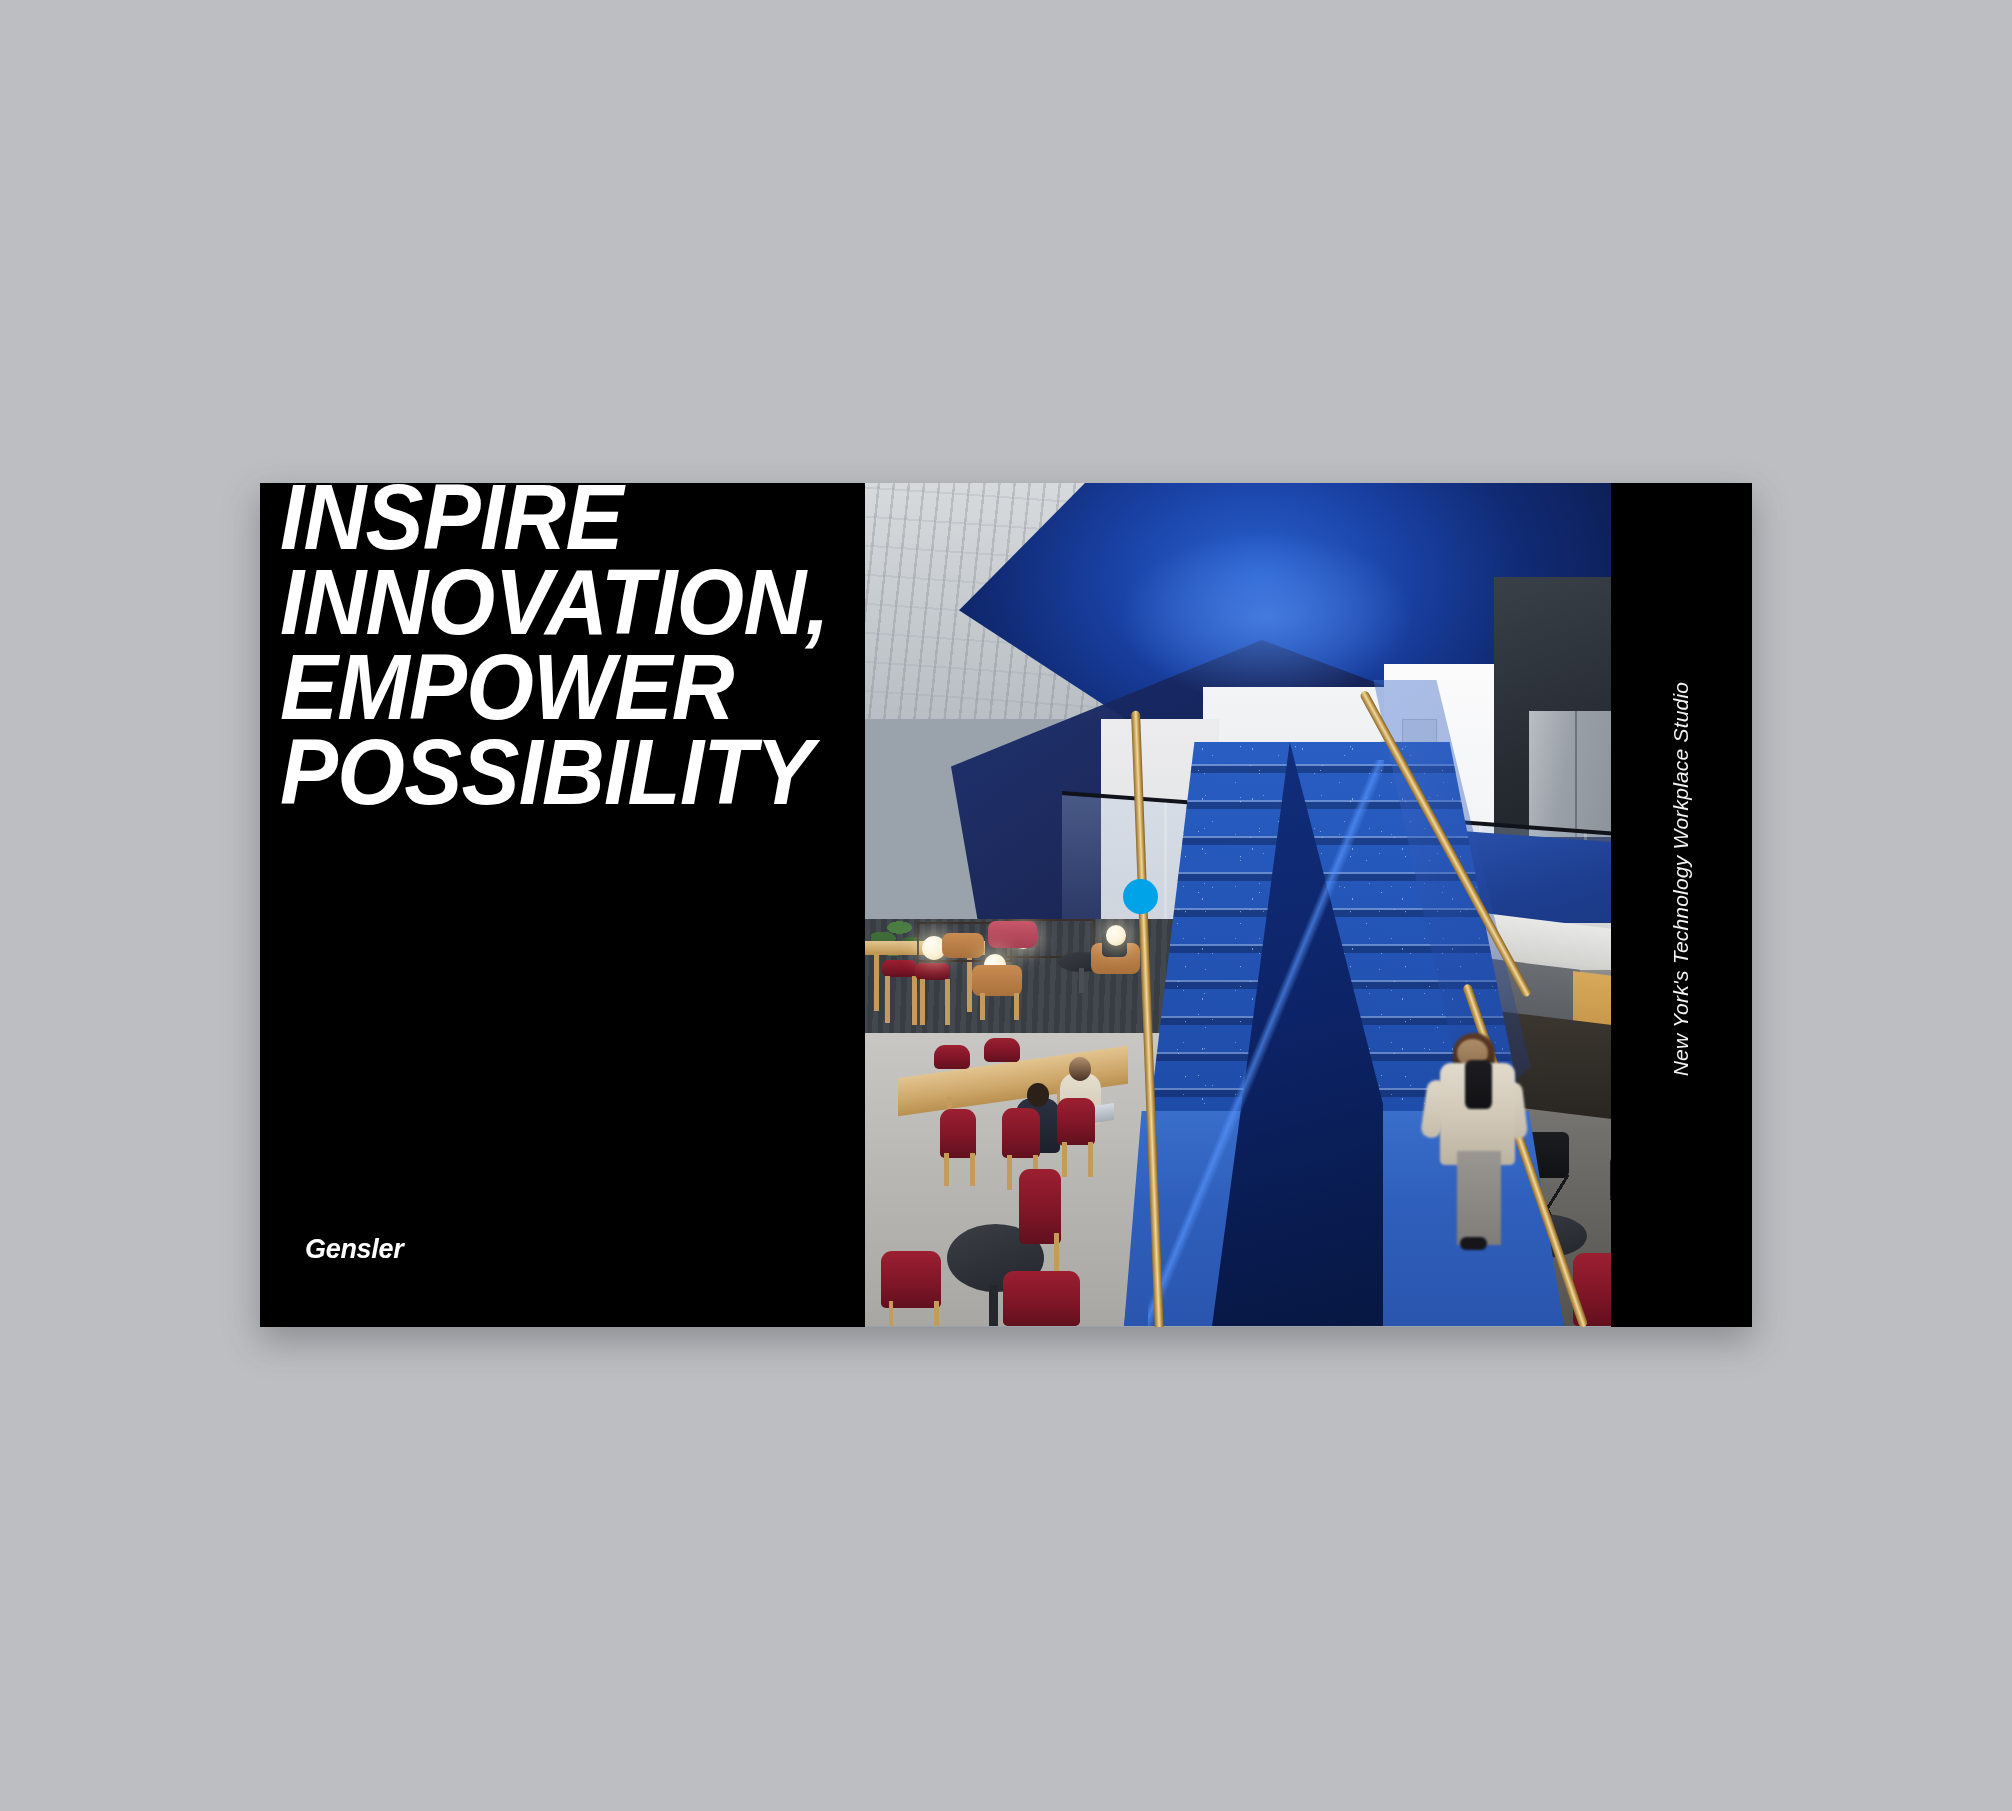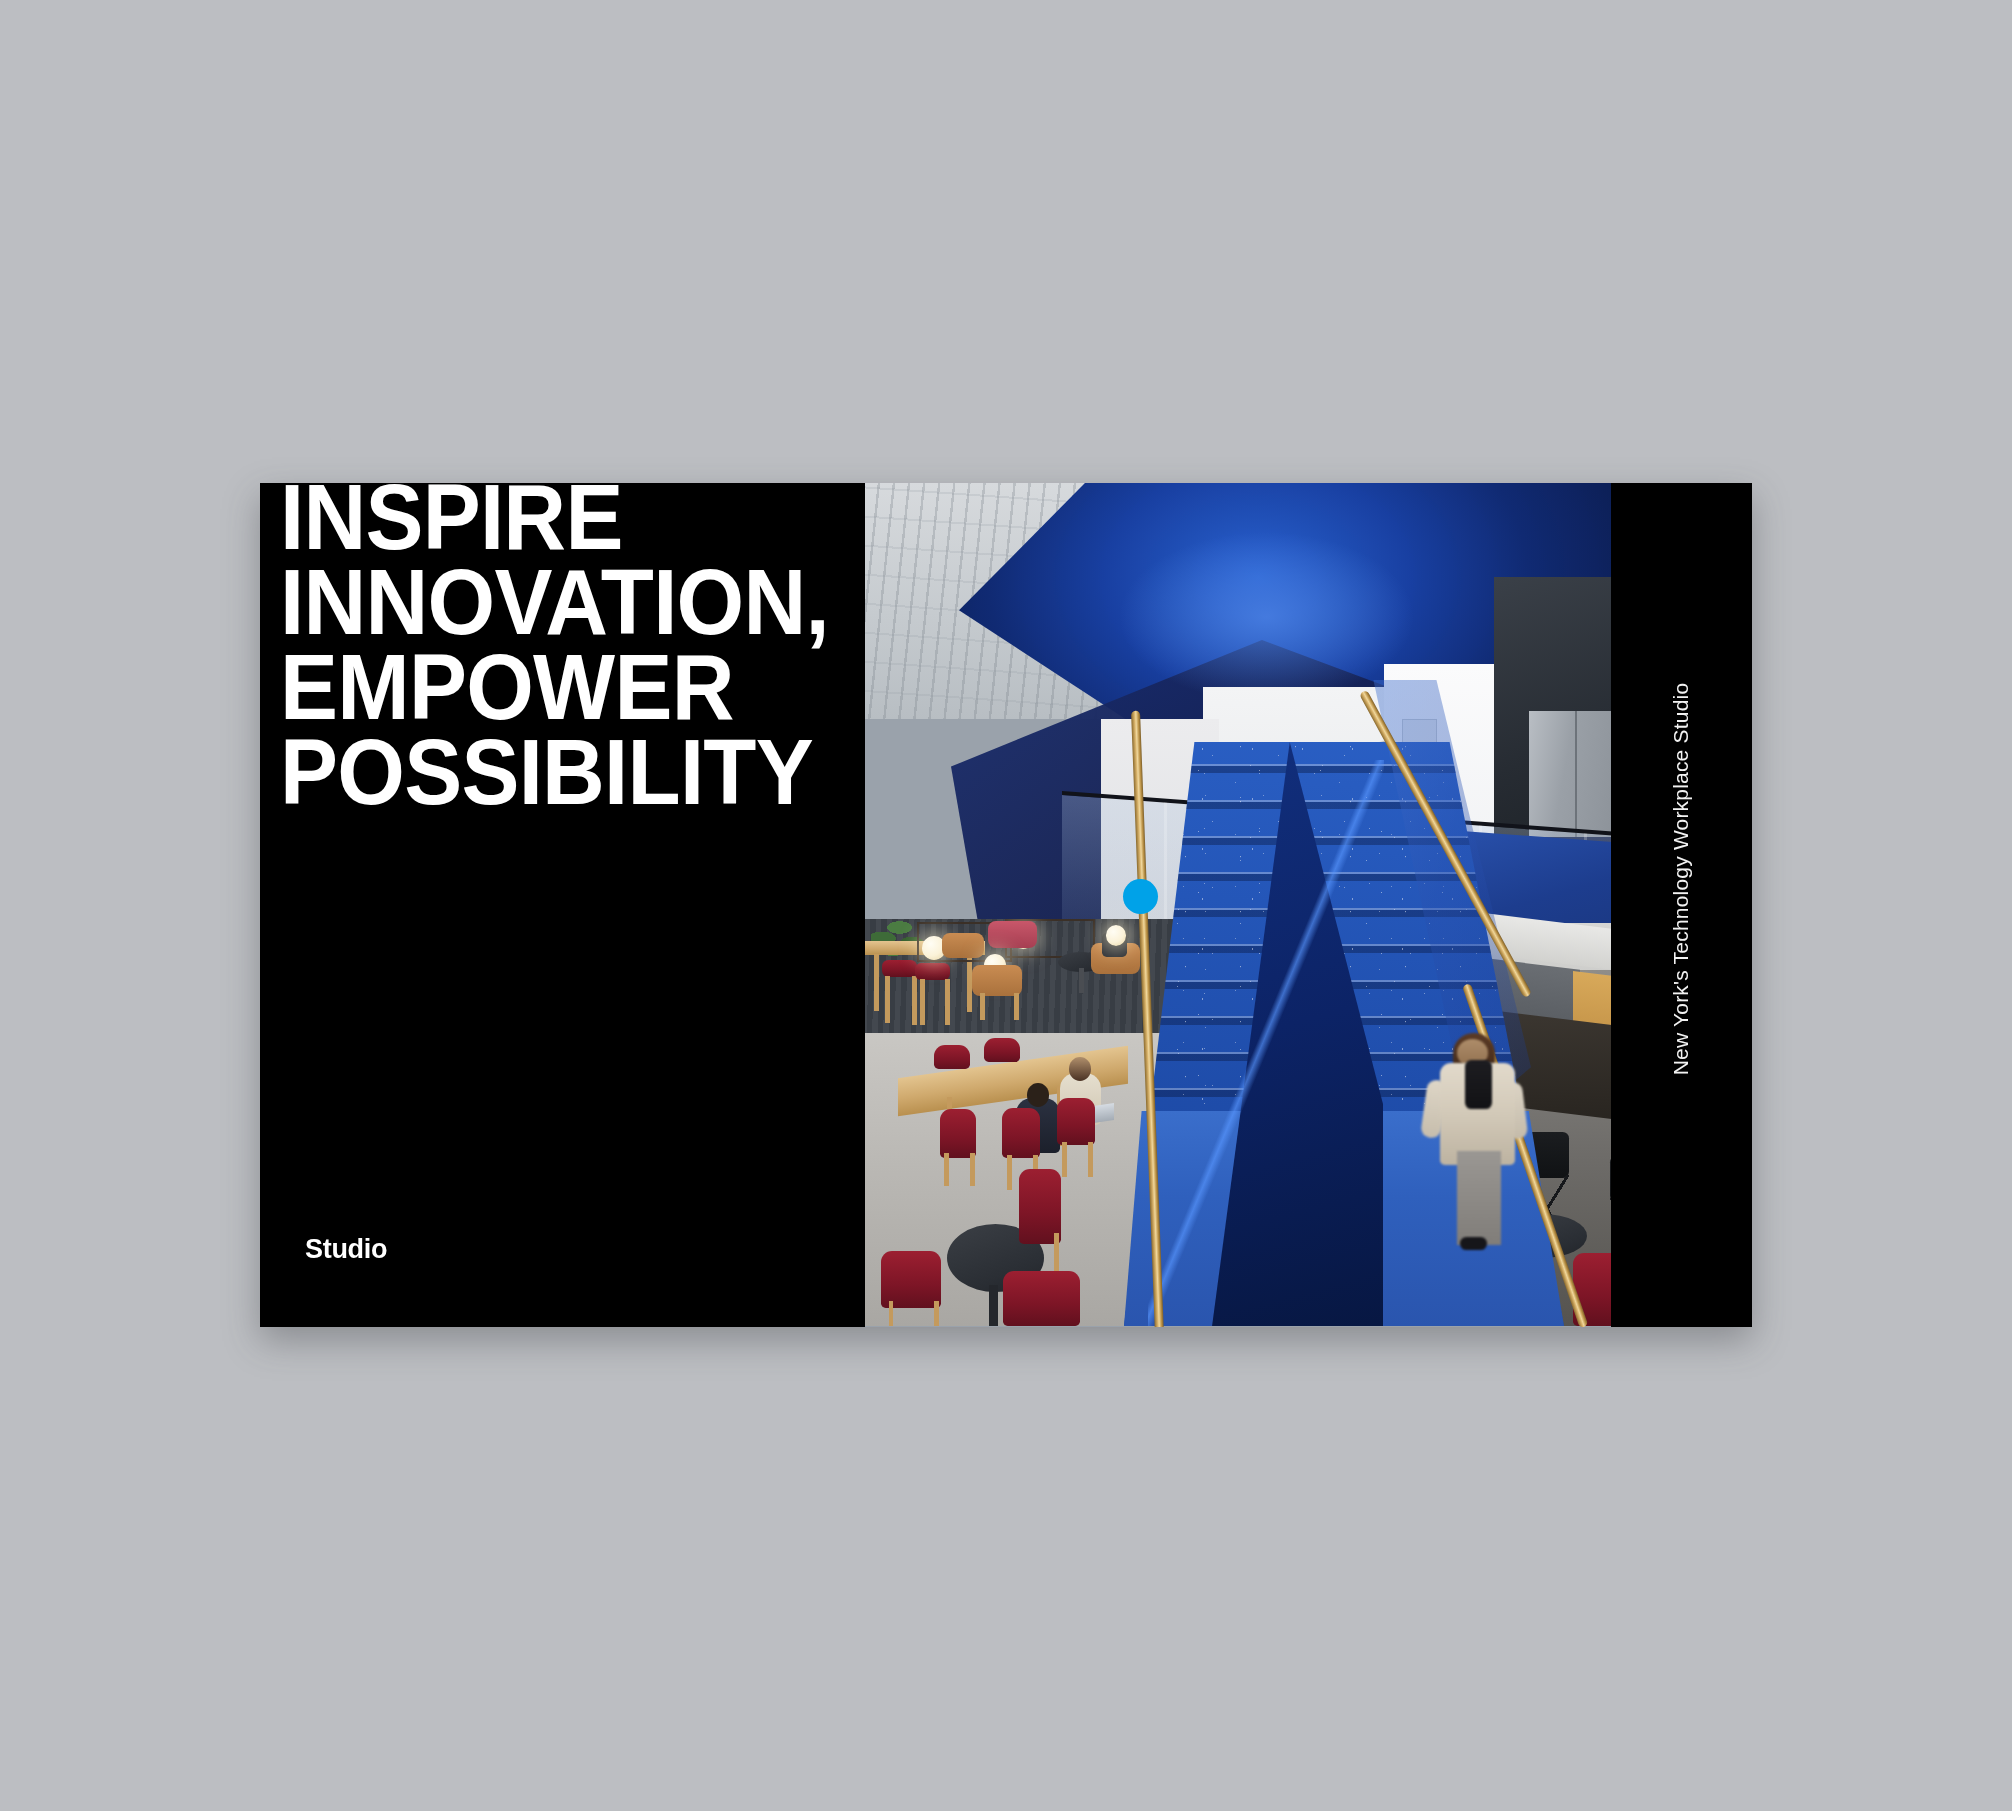--- a/index.html
+++ b/index.html
@@ -488,21 +488,21 @@
     font-family:"Liberation Sans", sans-serif;
     font-weight:700;
     font-size:27px;
     letter-spacing:-0.3px;
     z-index:50;
   }
 </style>
 </head>
 <body style="background: rgb(188, 190, 194);">
 
-<div id="stage" style="background: rgb(188, 190, 194);">
+<div id="stage" style="background: rgb(188, 190, 194); font-style: italic;">
 
   <div id="slide" style="background: rgb(0, 0, 0);">
 
     <div id="photo">
       <div id="photo-inner">
 
         <div class="ceiling-white"></div>
         <div class="ceiling-struts"></div>
         <div class="upper-ceiling-dark"></div>
         <div class="ceiling-track"></div>
@@ -662,17 +662,17 @@
       <span class="hl-line">EMPOWER</span>
       <span class="hl-line">POSSIBILITY</span>
     </div>
 
     <div id="blue-dot" style="background: rgb(0, 162, 232);"></div>
 
     <div id="right-band">
       <div id="vcaption" style="color: rgb(242, 242, 242);">New York's Technology Workplace Studio</div>
     </div>
 
-    <div id="logo" style="color: rgb(255, 255, 255);">Studio</div>
+    <div id="logo" style="color: rgb(255, 255, 255);">Gensler</div>
 
   </div>
 </div>
 
 
 </body></html>

